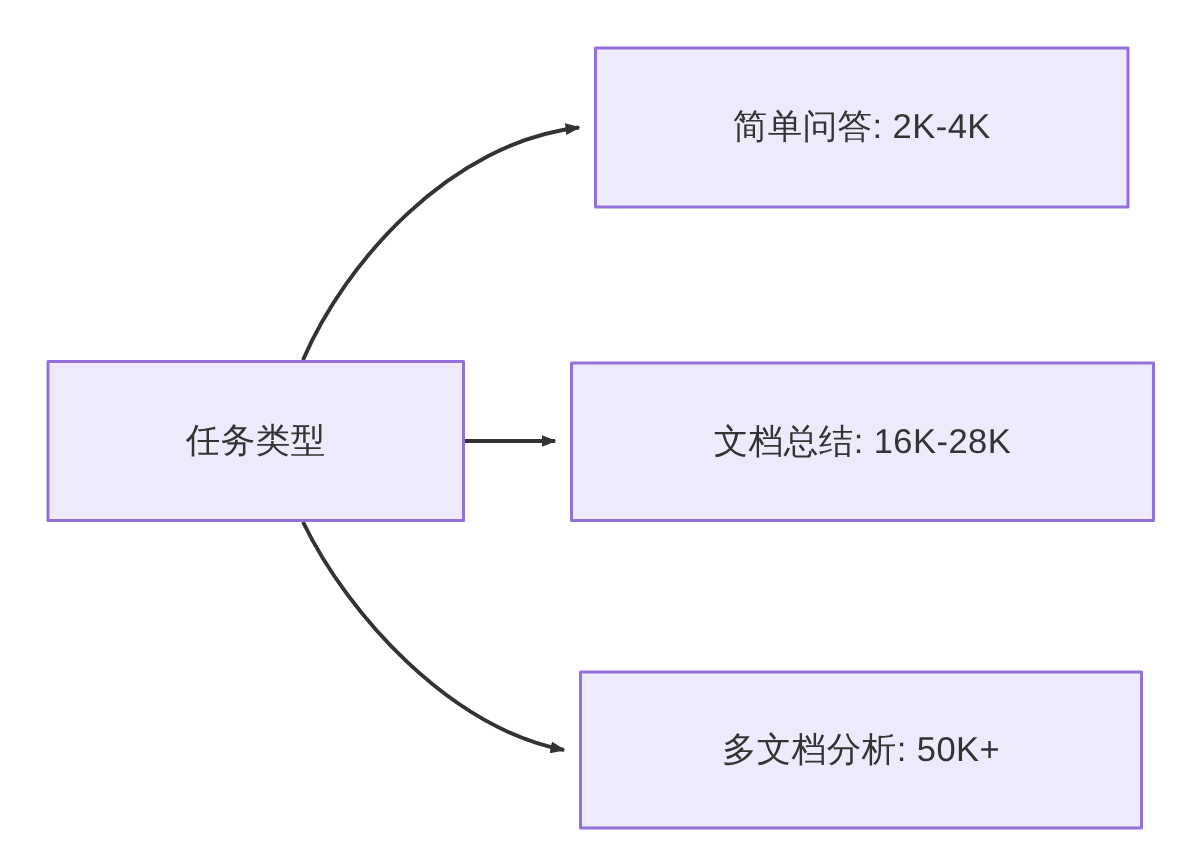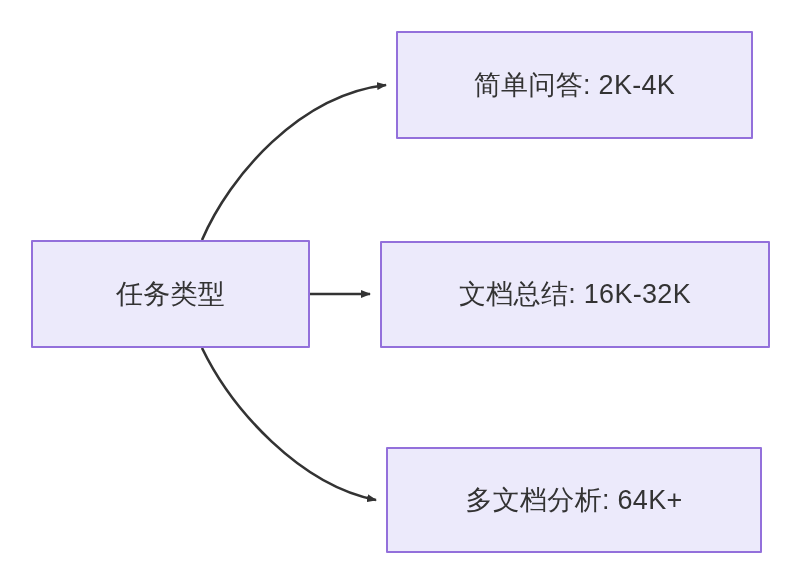--- a/index.html
+++ b/index.html
@@ -33,21 +33,21 @@
   .node {
     position: absolute;
     box-sizing: border-box;
     background: #ECEAFB;
     border: 2px solid #9370DB;
     border-radius: 1px;
     display: flex;
     align-items: center;
     justify-content: center;
     color: #333333;
-    font-size: 27px;
+    font-size: 23px;
     line-height: 1.2;
     letter-spacing: 0.3px;
     white-space: nowrap;
   }
   .node-label {
     display: block;
     color: #333333;
   }
   #node-root {
     left: 31px;
@@ -95,20 +95,20 @@
 
   <div class="node" id="node-root">
     <span class="node-label">任务类型</span>
   </div>
 
   <div class="node" id="node-simple-qa">
     <span class="node-label">简单问答: 2K-4K</span>
   </div>
 
   <div class="node" id="node-doc-summary">
-    <span class="node-label">文档总结: 16K-32K</span>
+    <span class="node-label">文档总结: 16K-28K</span>
   </div>
 
   <div class="node" id="node-multi-doc">
-    <span class="node-label">多文档分析: 64K+</span>
+    <span class="node-label">多文档分析: 50K+</span>
   </div>
 
 </div>
 
 </body></html>

